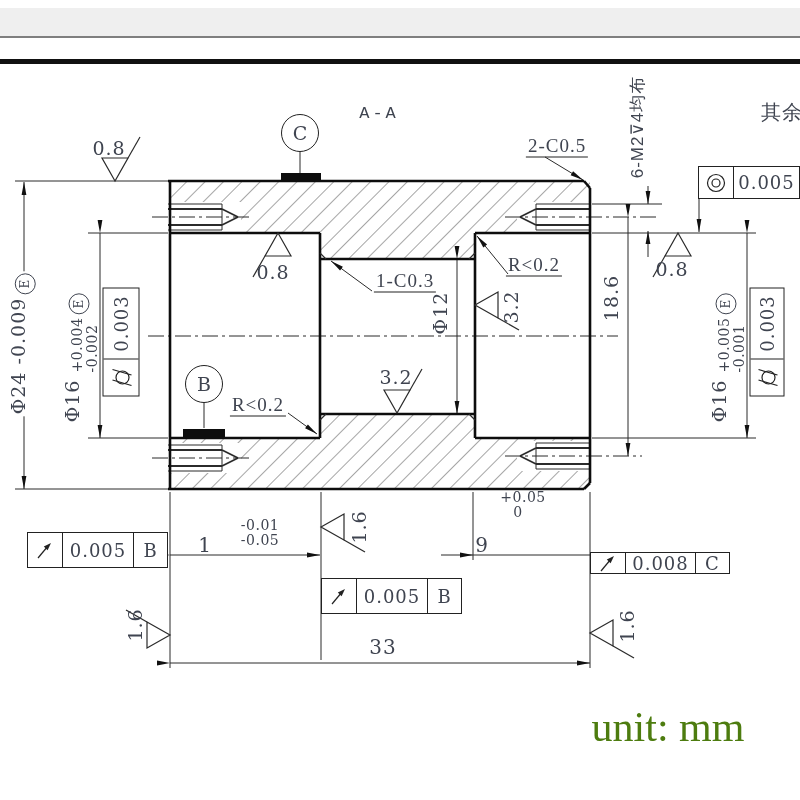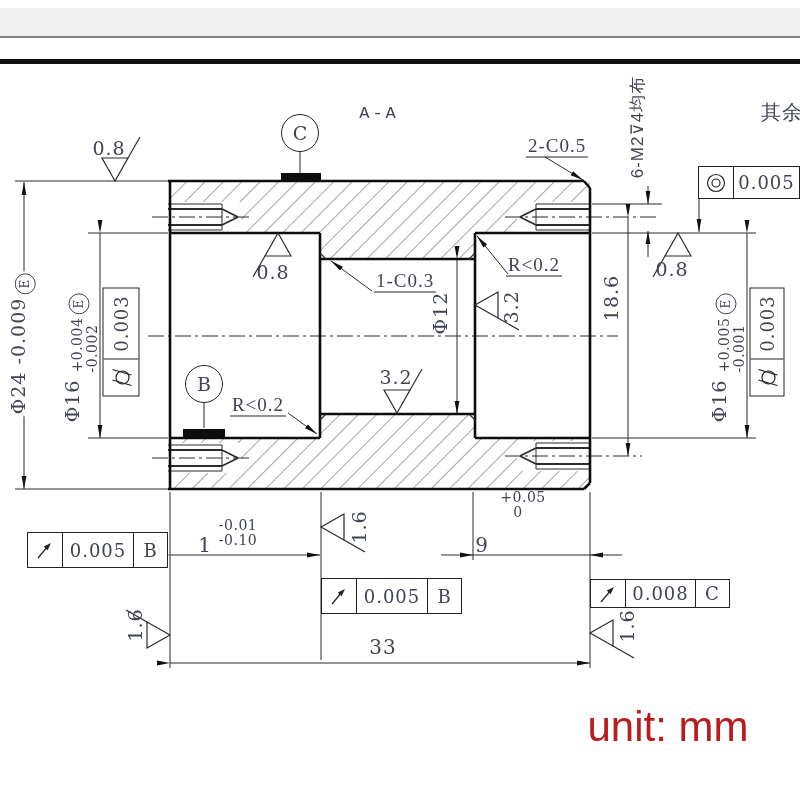--- a/index.html
+++ b/index.html
@@ -263,23 +263,23 @@
         <span>+0.005</span>
         <span>-0.001</span>
       </span><span class="enc">E</span>
 </div>
 
 <div class="vtext" style="left:440px;top:313px">Φ12</div>
 
 <div class="vtext" style="left:611px;top:298px">18.6</div>
 
 <div class="lbl big" style="left:205px;top:545px">1</div>
-<div class="lbl stk" style="left:238px;top:533px;transform:translate(-50%,-50%)">
+<div class="lbl stk" style="left:260px;top:533px;transform:translate(-50%,-50%)">
   <span>-0.01</span>
-  <span>-0.10</span>
+  <span>-0.05</span>
 </div>
 
 <div class="lbl big" style="left:482px;top:545px">9</div>
 <div class="lbl stk" style="left:523px;top:505px;transform:translate(-50%,-50%)">
   <span>+0.05</span>
   <span style="padding-left:13px">0</span>
 </div>
 
 <div class="lbl big" style="left:383px;top:647px">33</div>
 
@@ -333,26 +333,26 @@
   <div class="c" style="width:34px">
     <svg width="24" height="26">
           <path d="M5,21 L15,9" stroke="#222" stroke-width="1.2"></path>
     <path d="M18,6 L10.8,9.4 L14.6,13.2 Z" fill="#222"></path>
         </svg>
       </div>
   <div class="c" style="width:71px">0.005</div>
   <div class="c" style="flex:1">B</div>
 </div>
 
-<div class="fcf" style="left:590px;top:579px;width:140px;height:29px">
+<div class="fcf" style="left:590px;top:552px;width:140px;height:22px">
   <div class="c" style="width:34px">
     <svg width="24" height="26">
           <path d="M5,21 L15,9" stroke="#222" stroke-width="1.2"></path>
     <path d="M18,6 L10.8,9.4 L14.6,13.2 Z" fill="#222"></path>
         </svg>
       </div>
   <div class="c" style="width:70px">0.008</div>
   <div class="c" style="flex:1">C</div>
 </div>
 
-<div class="unit" style="left: 668px; top: 727px; color: #b91c1c;">unit: mm</div>
+<div class="unit" style="left: 668px; top: 727px; color: #4d7c0f; font-family: Liberation Serif, serif;">unit: mm</div>
 
 </div>
 
 </body></html>

